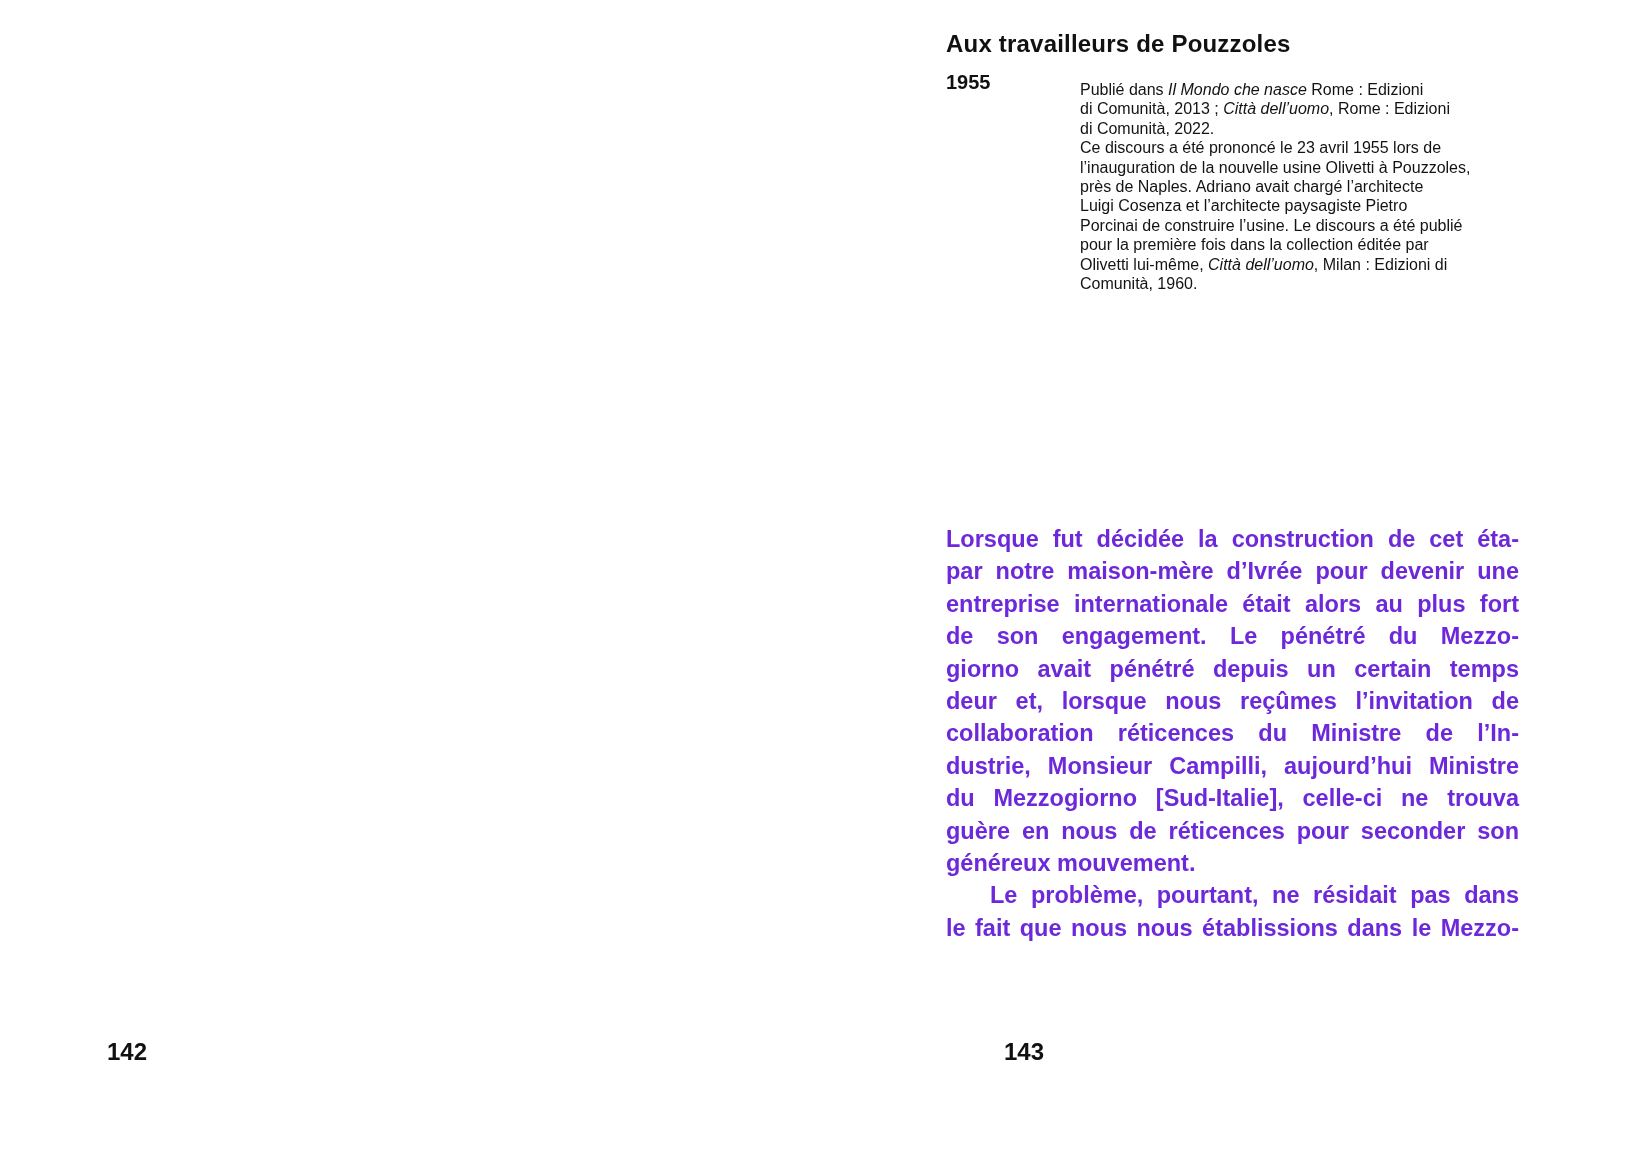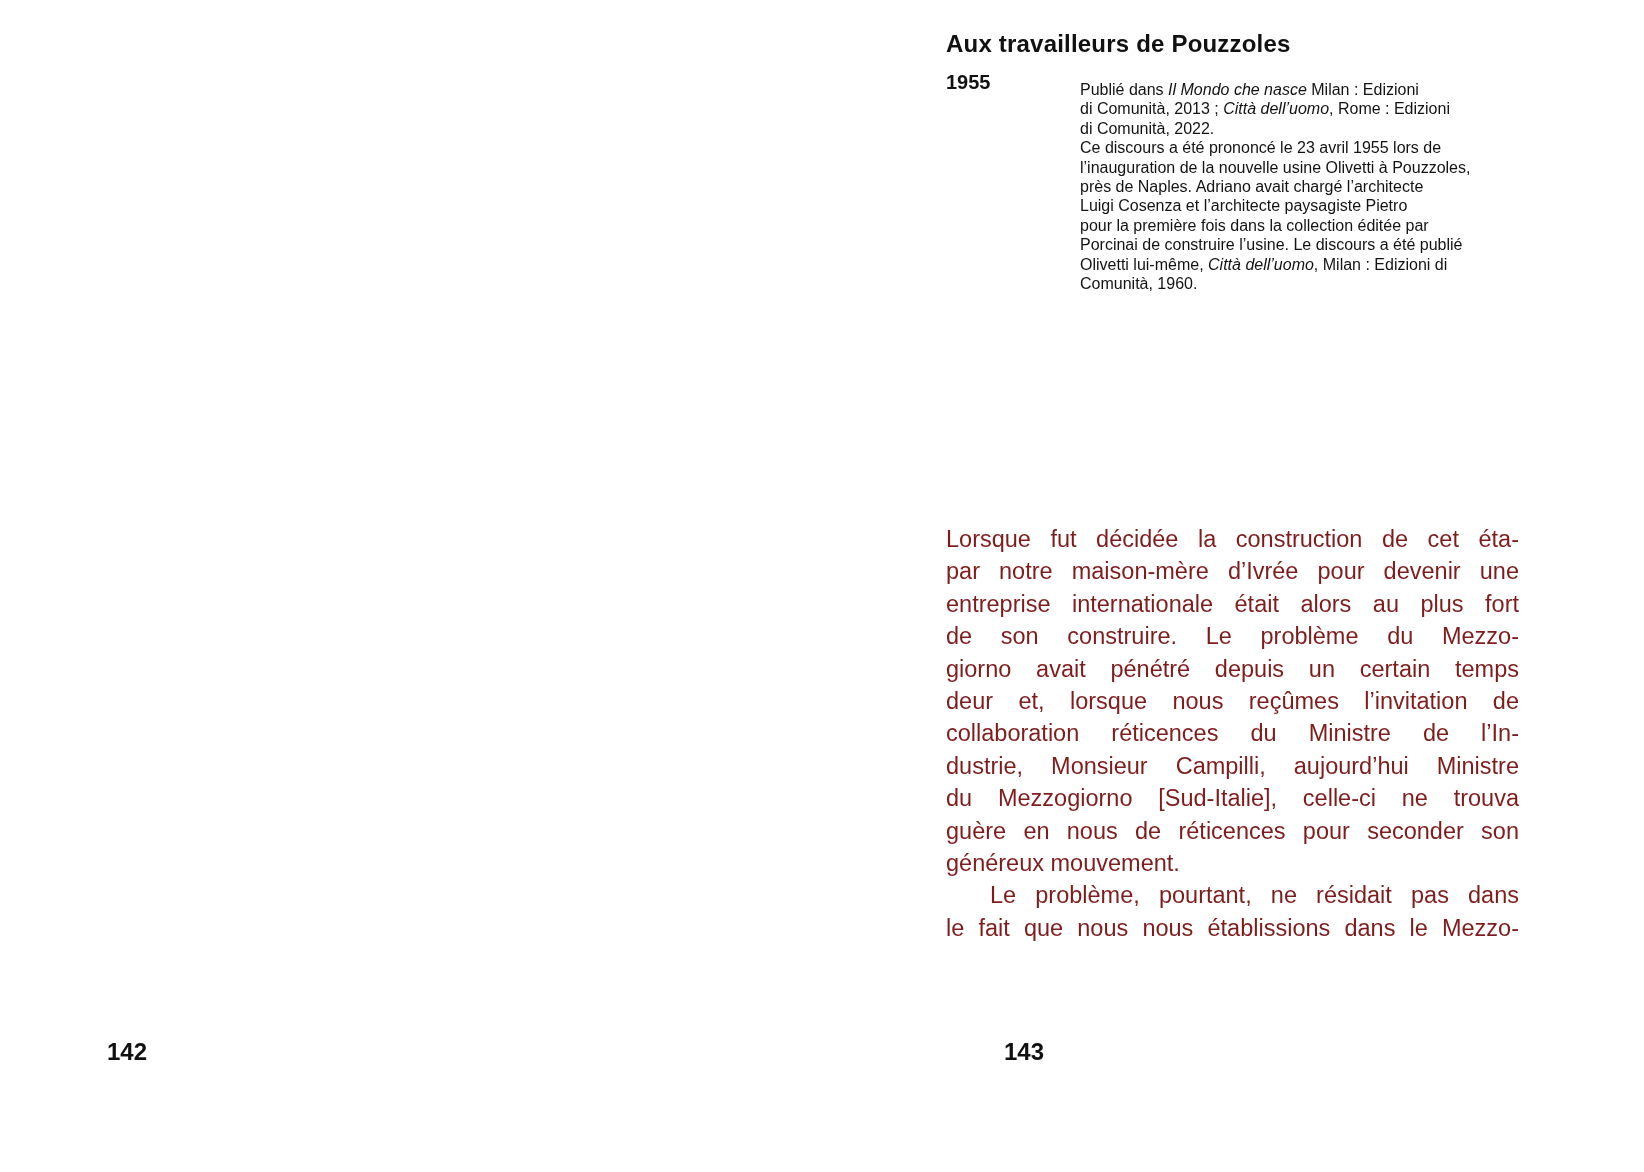--- a/index.html
+++ b/index.html
@@ -40,22 +40,22 @@
   }
   .note-line { white-space: nowrap; }
   .note-line em { font-style: italic; }
   .body-block {
     position: absolute;
     left: 946px;
     top: 523px;
     width: 573px;
     font-size: 23.5px;
     line-height: 32.4px;
-    font-weight: 400;
-    color: #7f1d1d;
+    font-weight: 700;
+    color: #6d28d9;
   }
   .body-line.just {
     text-align: justify;
     text-align-last: justify;
   }
   .body-line.indent { text-indent: 44px; }
   .page-number {
     position: absolute;
     top: 1038px;
     font-size: 24px;
@@ -69,38 +69,38 @@
 
 <div class="spread">
 
   <div class="page-number left">142</div>
 
   <div class="page-title">Aux travailleurs de Pouzzoles</div>
 
   <div class="page-year">1955</div>
 
   <div class="note-block">
-      <div class="note-line"><span>Publié dans </span><em>Il Mondo che nasce</em><span> Milan : Edizioni</span></div>
+      <div class="note-line"><span>Publié dans </span><em>Il Mondo che nasce</em><span> Rome : Edizioni</span></div>
       <div class="note-line"><span>di Comunità, 2013 ; </span><em>Città dell’uomo</em><span>, Rome : Edizioni</span></div>
       <div class="note-line"><span>di Comunità, 2022.</span></div>
       <div class="note-line"><span>Ce discours a été prononcé le 23 avril 1955 lors de</span></div>
       <div class="note-line"><span>l’inauguration de la nouvelle usine Olivetti à Pouzzoles,</span></div>
       <div class="note-line"><span>près de Naples. Adriano avait chargé l’architecte</span></div>
       <div class="note-line"><span>Luigi Cosenza et l’architecte paysagiste Pietro</span></div>
+      <div class="note-line"><span>Porcinai de construire l’usine. Le discours a été publié</span></div>
       <div class="note-line"><span>pour la première fois dans la collection éditée par</span></div>
-      <div class="note-line"><span>Porcinai de construire l’usine. Le discours a été publié</span></div>
       <div class="note-line"><span>Olivetti lui-même, </span><em>Città dell’uomo</em><span>, Milan : Edizioni di</span></div>
       <div class="note-line"><span>Comunità, 1960.</span></div>
     </div>
 
   <div class="body-block">
       <div class="body-line just">Lorsque fut décidée la construction de cet éta-</div>
       <div class="body-line just">par notre maison-mère d’Ivrée pour devenir une</div>
       <div class="body-line just">entreprise internationale était alors au plus fort</div>
-      <div class="body-line just">de son construire. Le problème du Mezzo-</div>
+      <div class="body-line just">de son engagement. Le pénétré du Mezzo-</div>
       <div class="body-line just">giorno avait pénétré depuis un certain temps</div>
       <div class="body-line just">deur et, lorsque nous reçûmes l’invitation de</div>
       <div class="body-line just">collaboration réticences du Ministre de l’In-</div>
       <div class="body-line just">dustrie, Monsieur Campilli, aujourd’hui Ministre</div>
       <div class="body-line just">du Mezzogiorno [Sud-Italie], celle-ci ne trouva</div>
       <div class="body-line just">guère en nous de réticences pour seconder son</div>
       <div class="body-line">généreux mouvement.</div>
       <div class="body-line just indent">Le problème, pourtant, ne résidait pas dans</div>
       <div class="body-line just">le fait que nous nous établissions dans le Mezzo-</div>
     </div>

